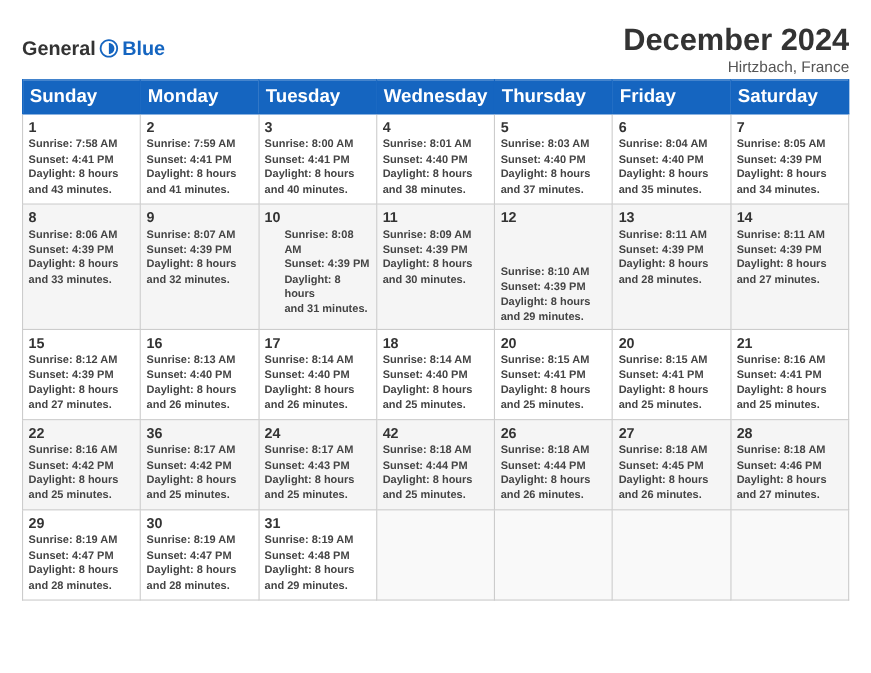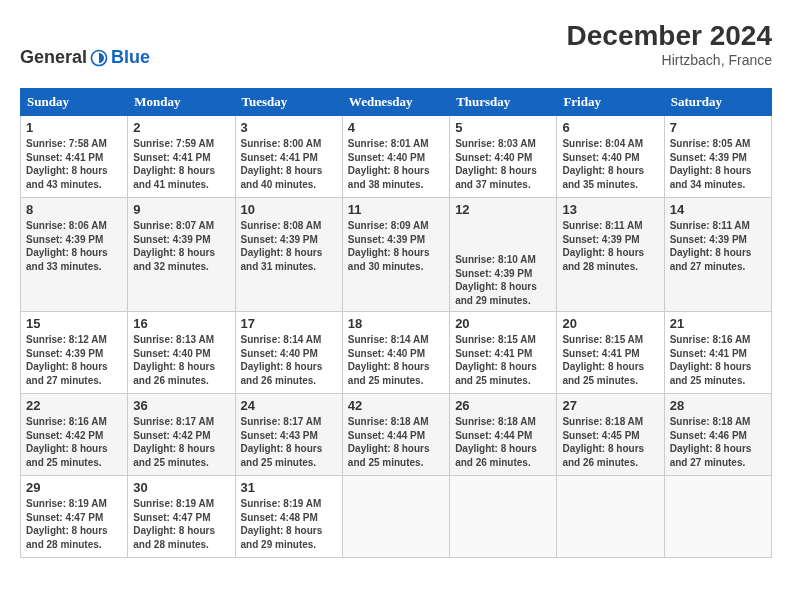--- a/index.html
+++ b/index.html
@@ -12,22 +12,22 @@
     }
     .page {
       width: 792px;
       height: 612px;
       padding: 20px;
       background: #fff;
     }
     .header {
       display: flex;
       justify-content: space-between;
-      align-items: flex-end;
-      margin-bottom: 20px;
+      align-items: center;
+      margin-bottom: 4px;
     }
     .logo {
       display: flex;
       flex-direction: column;
       align-items: flex-start;
     }
     .logo-text {
       display: flex;
       align-items: center;
       font-size: 18px;
@@ -59,24 +59,23 @@
     .calendar {
       width: 100%;
       border-collapse: collapse;
       table-layout: fixed;
     }
     .calendar thead th {
       background-color: #1565c0;
       color: #fff;
       text-align: left;
       padding: 5px 6px;
-      font-size: 13px;
+      font-size: 17px;
       font-weight: bold;
       border: 1px solid #1565c0;
-      font-family: Liberation Serif, serif;
     }
     .calendar tbody td {
       border: 1px solid #ccc;
       vertical-align: top;
       padding: 4px 5px;
       font-size: 9.5px;
       color: #333;
       height: 82px;
       background: #fff;
     }
@@ -196,21 +195,21 @@
           </td>
           <td>
             <span class="day-number">9</span>
             <div class="cell-info" style="white-space: pre-line;">Sunrise: 8:07 AM
 Sunset: 4:39 PM
 Daylight: 8 hours
 and 32 minutes.</div>
           </td>
           <td>
             <span class="day-number">10</span>
-            <div class="cell-info" style="white-space: pre-line;">Sunrise: 8:08 AM
+            <div class="cell-info" style="white-space: pre-line; margin-left: 18px;">Sunrise: 8:08 AM
 Sunset: 4:39 PM
 Daylight: 8 hours
 and 31 minutes.</div>
           </td>
           <td>
             <span class="day-number">11</span>
             <div class="cell-info" style="white-space: pre-line;">Sunrise: 8:09 AM
 Sunset: 4:39 PM
 Daylight: 8 hours
 and 30 minutes.</div>

